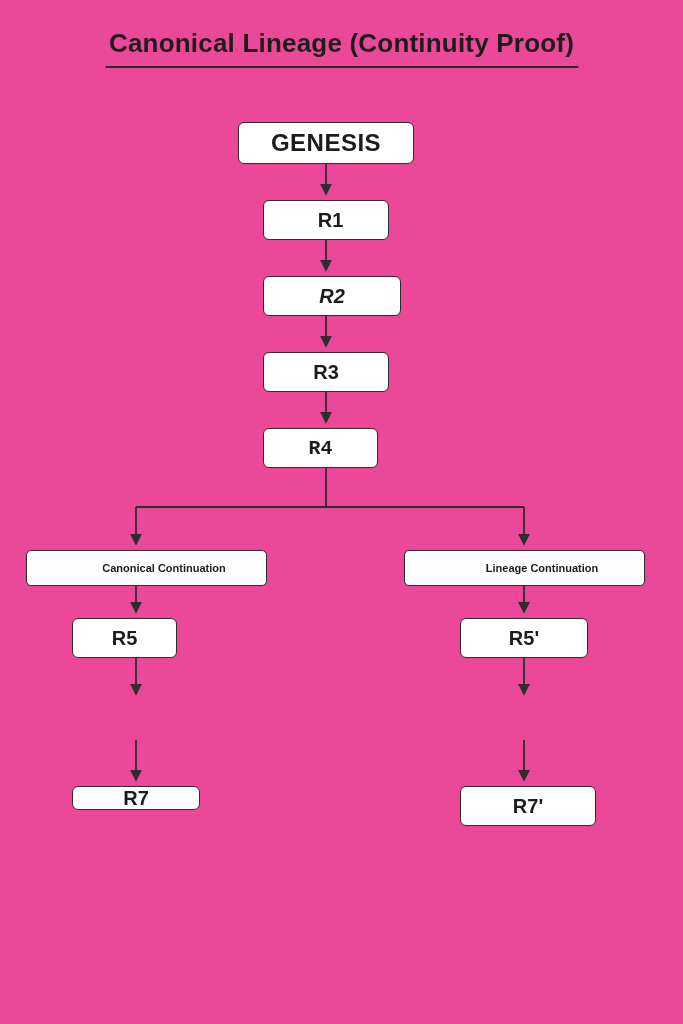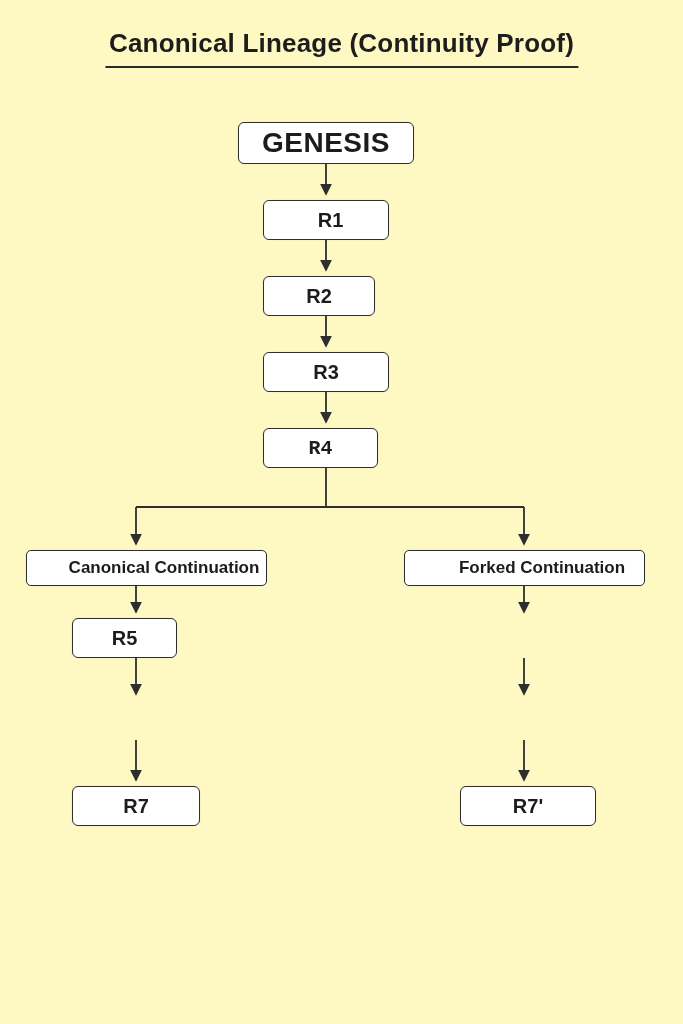--- a/index.html
+++ b/index.html
@@ -4,21 +4,21 @@
 <style>
   html, body {
     margin: 0;
     padding: 0;
     background: #ffffff;
   }
   .canvas {
     position: relative;
     width: 683px;
     height: 1024px;
-    background: #fef9c3;
+    background: #ec4899;
     overflow: hidden;
     font-family: "Liberation Sans", sans-serif;
   }
   .diagram-title {
     position: absolute;
     top: 28px;
     left: 50%;
     transform: translateX(-50%);
     white-space: nowrap;
     font-size: 26px;
@@ -34,31 +34,31 @@
     background: #ffffff;
     border: 1.7px solid #2e2e2e;
     border-radius: 6px;
     display: flex;
     align-items: center;
     justify-content: center;
     font-weight: 700;
     color: #1c1c1c;
     box-shadow: 0 0 0 0.5px rgba(0,0,0,0.04);
   }
-  .node.genesis   { left: 238px; top: 122px; width: 176px; height: 42px; font-size: 28px; letter-spacing: 0.5px; }
+  .node.genesis   { left: 238px; top: 122px; width: 176px; height: 42px; font-size: 24px; letter-spacing: 0.5px; }
   .node.r1        { left: 263px; top: 200px; width: 126px; height: 40px; font-size: 20px; padding-left: 9px; }
-  .node.r2        { left: 263px; top: 276px; width: 112px; height: 40px; font-size: 20px; }
+  .node.r2        { left: 263px; top: 276px; width: 138px; height: 40px; font-size: 20px; font-style: italic; }
   .node.r3        { left: 263px; top: 352px; width: 126px; height: 40px; font-size: 20px; }
   .node.r4        { left: 263px; top: 428px; width: 115px; height: 40px; font-size: 20px; font-family: Liberation Mono, monospace; }
-  .node.branch-label { height: 36px; width: 241px; top: 550px; font-size: 17px; border-radius: 5px; padding-left: 35px; }
+  .node.branch-label { height: 36px; width: 241px; top: 550px; font-size: 11px; border-radius: 5px; padding-left: 35px; }
   .node.left-label   { left: 26px; }
   .node.right-label  { left: 404px; }
   .node.r5  { left: 72px;  top: 618px; width: 105px; height: 40px; font-size: 20px; }
   .node.r6  { left: 72px;  top: 700px; width: 128px; height: 40px; font-size: 20px; }
-  .node.r7  { left: 72px;  top: 786px; width: 128px; height: 40px; font-size: 20px; }
+  .node.r7  { left: 72px;  top: 786px; width: 128px; height: 24px; font-size: 20px; }
   .node.r5p { left: 460px; top: 618px; width: 128px; height: 40px; font-size: 20px; }
   .node.r6p { left: 460px; top: 700px; width: 128px; height: 40px; font-size: 20px; }
   .node.r7p { left: 460px; top: 786px; width: 136px; height: 40px; font-size: 20px; }
   .edges {
     position: absolute;
     inset: 0;
     pointer-events: none;
   }
 </style>
 </head>
@@ -97,20 +97,21 @@
     </g>
   </svg>
 
   <div class="node genesis">GENESIS</div>
   <div class="node r1">R1</div>
   <div class="node r2">R2</div>
   <div class="node r3">R3</div>
   <div class="node r4">R4</div>
 
   <div class="node branch-label left-label">Canonical Continuation</div>
-  <div class="node branch-label right-label">Forked Continuation</div>
+  <div class="node branch-label right-label">Lineage Continuation</div>
 
   <div class="node r5">R5</div>
   <div class="node r7">R7</div>
 
+  <div class="node r5p">R5'</div>
   <div class="node r7p">R7'</div>
 
 </div>
 
 </body></html>

